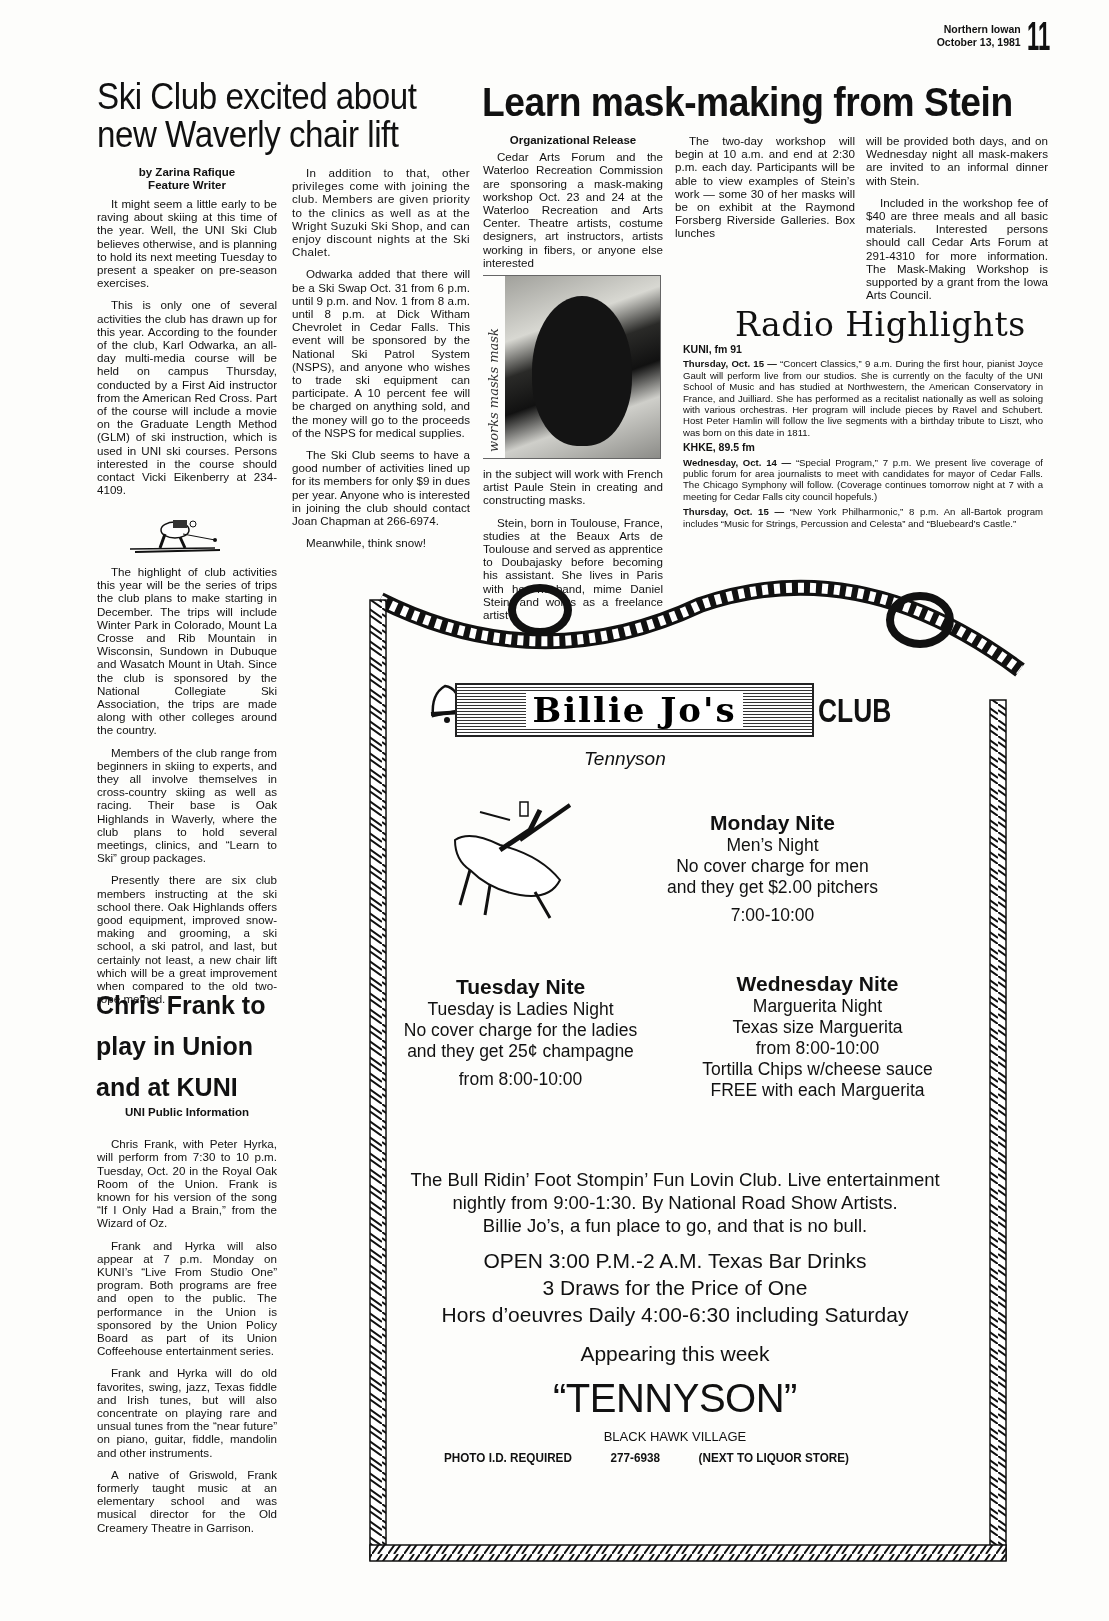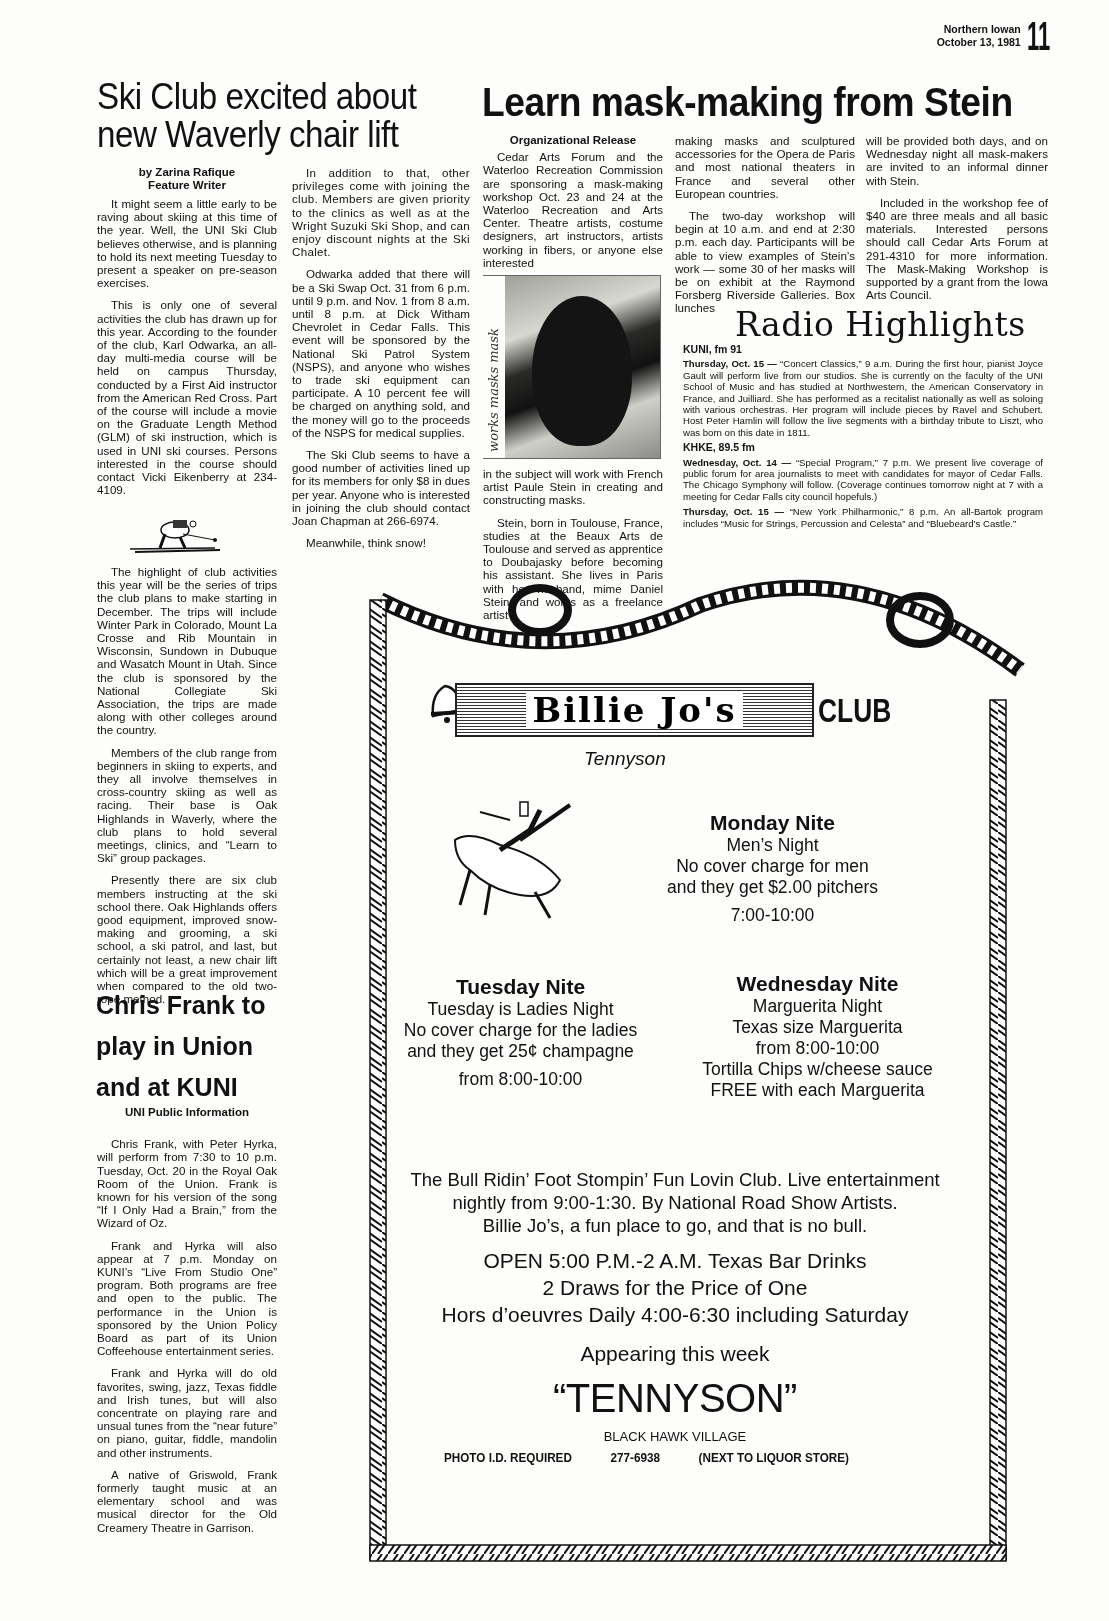--- a/index.html
+++ b/index.html
@@ -69,21 +69,21 @@
   <rect x="48" y="8" width="14" height="8" fill="#333"></rect>
   <circle cx="68" cy="12" r="3" fill="#fff" stroke="#111"></circle>
   <path d="M40 22 L35 36 M55 25 L60 36" stroke="#111" stroke-width="3"></path>
   <path d="M58 22 L90 28" stroke="#111" stroke-width="1"></path>
   <circle cx="90" cy="28" r="2" fill="#111"></circle>
 </svg>
 
 <div class="abs col" style="left:292px; top:166px; width:178px;">
   <p style="letter-spacing:0.3px">In addition to that, other privileges come with joining the club. Members are given priority to the clinics as well as at the Wright Suzuki Ski Shop, and can enjoy discount nights at the Ski Chalet.</p>
   <p>Odwarka added that there will be a Ski Swap Oct. 31 from 6 p.m. until 9 p.m. and Nov. 1 from 8 a.m. until 8 p.m. at Dick Witham Chevrolet in Cedar Falls. This event will be sponsored by the National Ski Patrol System (NSPS), and anyone who wishes to trade ski equipment can participate. A 10 percent fee will be charged on anything sold, and the money will go to the proceeds of the NSPS for medical supplies.</p>
-  <p>The Ski Club seems to have a good number of activities lined up for its members for only $8 in dues per year. Anyone who is interested in joining the club should contact Joan Chapman at 266-6974.</p>
+  <p>The Ski Club seems to have a good number of activities lined up for its members for only $9 in dues per year. Anyone who is interested in joining the club should contact Joan Chapman at 266-6974.</p>
   <p>Meanwhile, think snow!</p>
 </div>
 
 <div class="abs col" style="left:97px; top:565px; width:180px;">
   <p>The highlight of club activities this year will be the series of trips the club plans to make starting in December. The trips will include Winter Park in Colorado, Mount La Crosse and Rib Mountain in Wisconsin, Sundown in Dubuque and Wasatch Mount in Utah. Since the club is sponsored by the National Collegiate Ski Association, the trips are made along with other colleges around the country.</p>
   <p>Members of the club range from beginners in skiing to experts, and they all involve themselves in cross-country skiing as well as racing. Their base is Oak Highlands in Waverly, where the club plans to hold several meetings, clinics, and “Learn to Ski” group packages.</p>
   <p>Presently there are six club members instructing at the ski school there. Oak Highlands offers good equipment, improved snow-making and grooming, a ski school, a ski patrol, and last, but certainly not least, a new chair lift which will be a great improvement when compared to the old two-rope method.</p>
 </div>
 
 <div class="abs col" style="left:483px; top:134px; width:180px;">
@@ -93,21 +93,20 @@
     <div class="mask-face"></div>
     <div class="caption">
         <span>works masks mask</span>
       </div>
   </div>
   <p style="text-indent:0">in the subject will work with French artist Paule Stein in creating and constructing masks.</p>
   <p>Stein, born in Toulouse, France, studies at the Beaux Arts de Toulouse and served as apprentice to Doubajasky before becoming his assistant. She lives in Paris with her husband, mime Daniel Stein, and works as a freelance artist</p>
 </div>
 
 <div class="abs col" style="left:675px; top:134px; width:180px;">
-  <p style="text-indent:0">making masks and sculptured accessories for the Opera de Paris and most national theaters in France and several other European countries.</p>
   <p>The two-day workshop will begin at 10 a.m. and end at 2:30 p.m. each day. Participants will be able to view examples of Stein’s work — some 30 of her masks will be on exhibit at the Raymond Forsberg Riverside Galleries. Box lunches</p>
 </div>
 
 <div class="abs col" style="left:866px; top:134px; width:182px;">
   <p style="text-indent:0">will be provided both days, and on Wednesday night all mask-makers are invited to an informal dinner with Stein.</p>
   <p>Included in the workshop fee of $40 are three meals and all basic materials. Interested persons should call Cedar Arts Forum at 291-4310 for more information. The Mask-Making Workshop is supported by a grant from the Iowa Arts Council.</p>
 </div>
 
 <div class="abs radio-title">Radio Highlights</div>
 <div class="abs radio">
@@ -198,22 +197,22 @@
   <div class="l">FREE with each Marguerita</div>
 </div>
 
 <div class="abs center-text" style="top:1168px; font-size:18.5px; line-height:23px;">
   <div>The Bull Ridin’ Foot Stompin’ Fun Lovin Club. Live entertainment</div>
   <div>nightly from 9:00-1:30. By National Road Show Artists.</div>
   <div>Billie Jo’s, a fun place to go, and that is no bull.</div>
 </div>
 
 <div class="abs center-text" style="top:1247px; font-size:21px; line-height:27px;">
-  <div>OPEN 5:00 P.M.-2 A.M. Texas Bar Drinks</div>
-  <div>2 Draws for the Price of One</div>
+  <div>OPEN 3:00 P.M.-2 A.M. Texas Bar Drinks</div>
+  <div>3 Draws for the Price of One</div>
   <div>Hors d’oeuvres Daily 4:00-6:30 including Saturday</div>
 </div>
 
 <div class="abs center-text" style="top:1342px; font-size:21px;">Appearing this week</div>
 <div class="abs center-text" style="top:1376px; font-size:40px; letter-spacing:-0.5px;">“TENNYSON”</div>
 <div class="abs center-text" style="top:1429px; font-size:13px; font-weight:normal;">BLACK HAWK VILLAGE</div>
 
 <div class="abs footer-line">
   <span>PHOTO I.D. REQUIRED</span>
   <span>277-6938</span>

